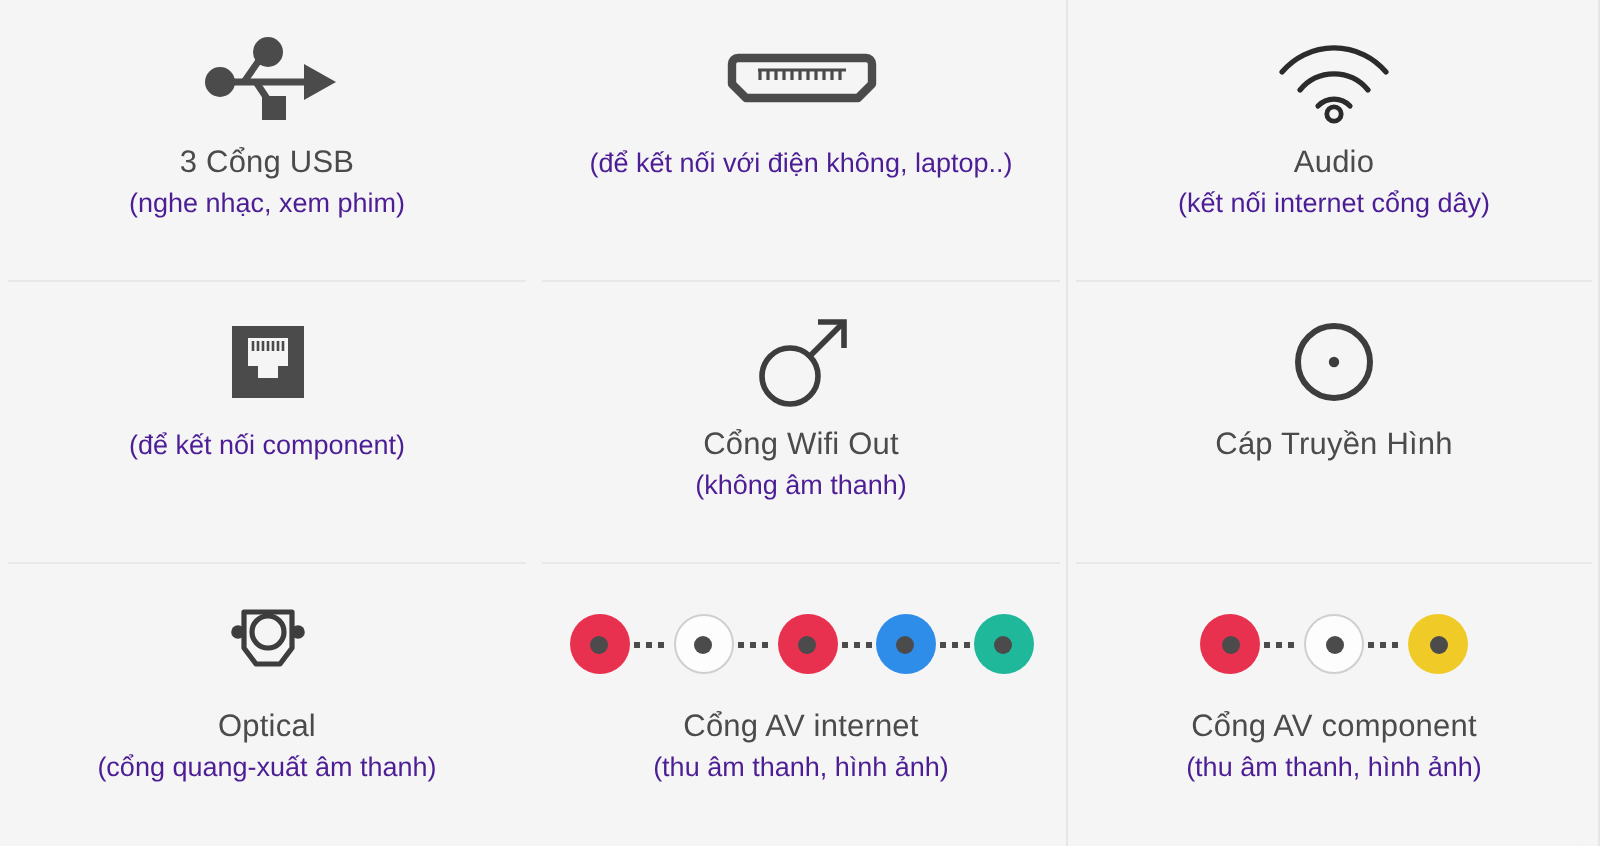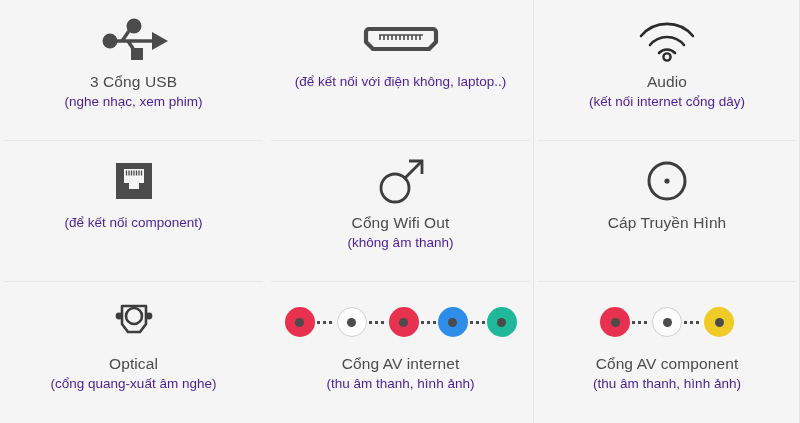--- a/index.html
+++ b/index.html
@@ -194,21 +194,21 @@
   <div class="cell row2 col0">
     <div class="icon-wrap">
       <svg width="52" height="44" viewBox="0 0 52 44" aria-hidden="true">
         <path d="M14 6 h24 v18 l-6 8 h-12 l-6 -8 z" fill="none" stroke="#3d3d3d" stroke-width="2.6" stroke-linejoin="round"></path>
         <circle cx="26" cy="16" r="8" fill="none" stroke="#3d3d3d" stroke-width="2.6"></circle>
         <circle cx="11" cy="16" r="3.4" fill="#3d3d3d"></circle>
         <circle cx="41" cy="16" r="3.4" fill="#3d3d3d"></circle>
       </svg>
     </div>
     <div class="title">Optical</div>
-    <div class="sub">(cổng quang-xuất âm nghe)</div>
+    <div class="sub">(cổng quang-xuất âm thanh)</div>
   </div>
 
   <div class="cell row2 col1">
     <div class="icon-wrap">
       <div class="av-row">
         <div class="plug" style="background:#e8304f">
           <span class="pin"></span>
         </div>
         <span class="dots"></span>
         <div class="plug white">

